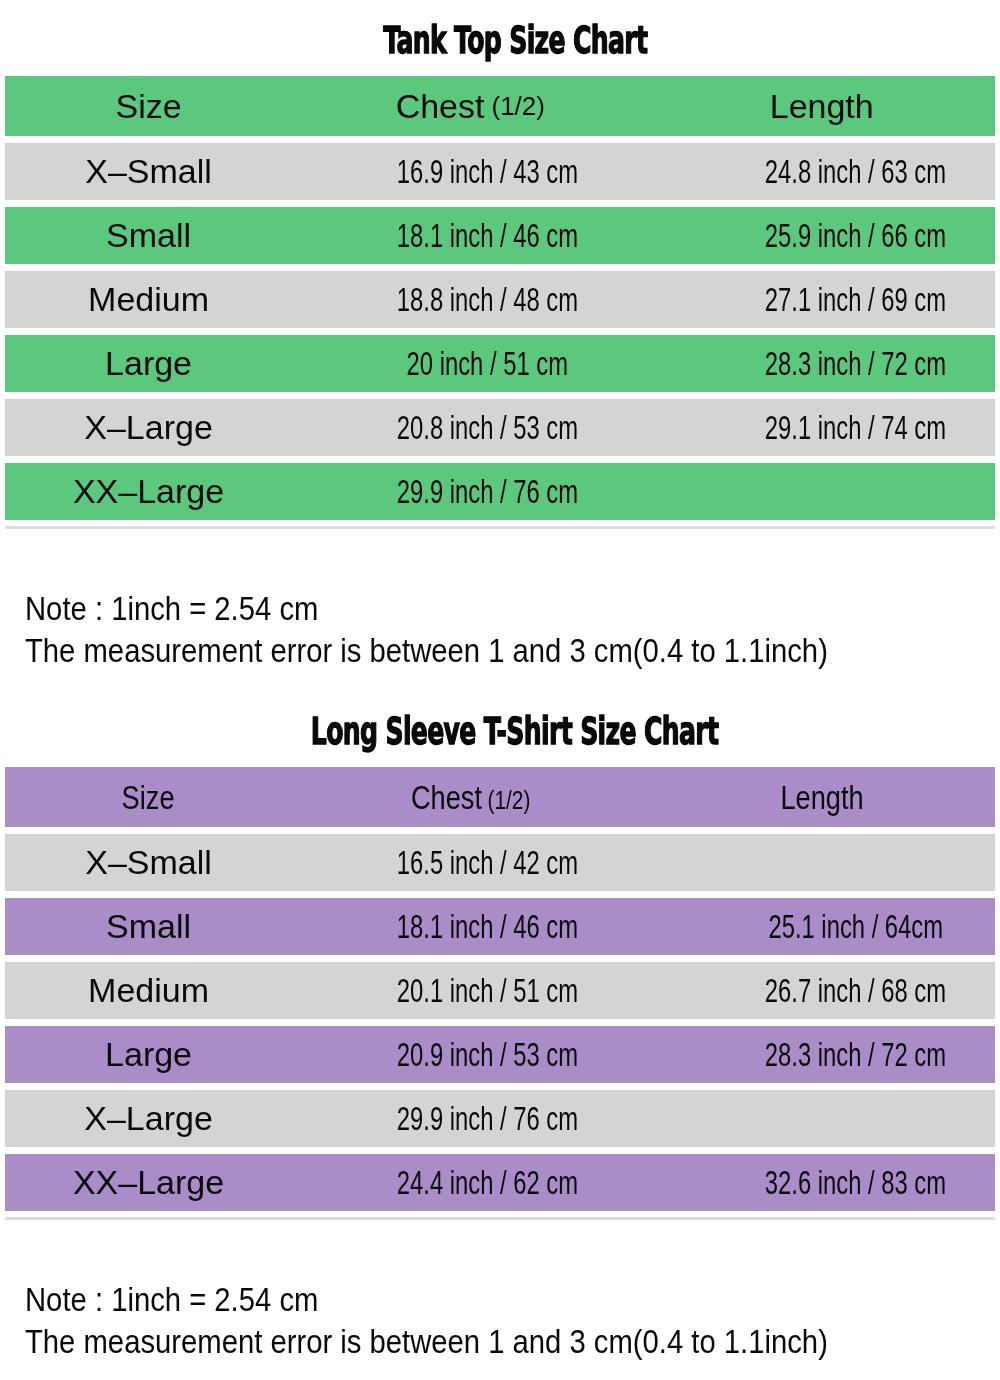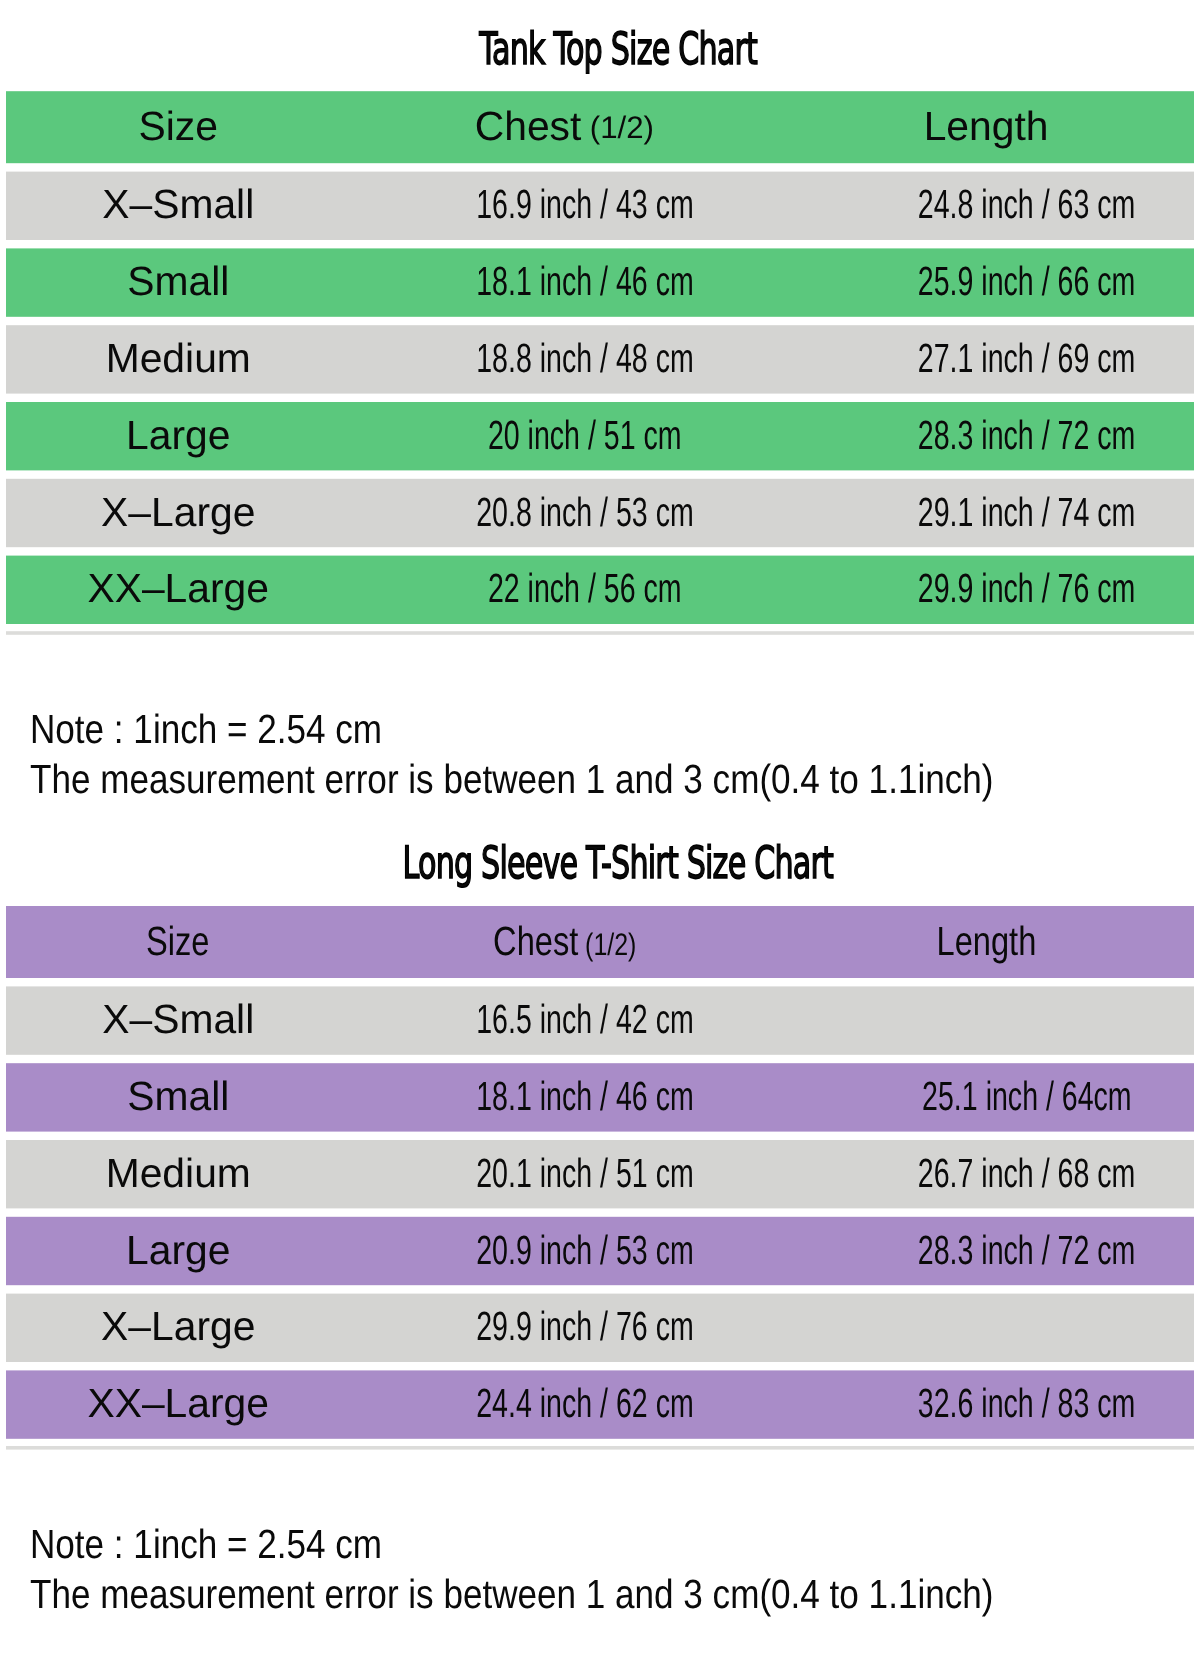--- a/index.html
+++ b/index.html
@@ -16,33 +16,33 @@
   }
   .page {
     padding-top: 16px;
   }
   
   .chart-title {
     text-align: center;
     line-height: 50px;
     height: 50px;
     font-family: "DejaVu Sans", sans-serif;
-    font-weight: normal;
+    font-weight: bold;
     font-size: 37px;
     letter-spacing: -1px;
     padding-left: 30px;
   }
   .chart-title .squish {
     display: inline-block;
     transform: scaleX(0.68);
     -webkit-text-stroke: 1.3px #000;
     white-space: nowrap;
   }
   .title-gap {
-    margin-top: 24px;
+    margin-top: 36px;
   }
   
   .size-table {
     width: 990px;
     margin: 10px 0 0 5px;
   }
   .row {
     display: grid;
     grid-template-columns: 29% 36% 35%;
     height: 57px;
@@ -156,23 +156,20 @@
         <div class="cell">
             <span class="cond">20.8 inch / 53 cm</span>
           </div>
         <div class="cell">
             <span class="cond">29.1 inch / 74 cm</span>
           </div>
       </div>
       <div class="row accent">
         <div class="cell">XX–Large</div>
         <div class="cell">
-            <span class="cond">22 inch / 56 cm</span>
-          </div>
-        <div class="cell">
             <span class="cond">29.9 inch / 76 cm</span>
           </div>
       </div>
       <div class="bottom-strip"></div>
     </div>
 
     <div class="notes">
       <div class="note-line"><span class="cond-note">Note : 1inch = 2.54 cm</span></div>
       <div class="note-line"><span class="cond-note">The measurement error is between 1 and 3 cm(0.4 to 1.1inch)</span></div>
     </div>

